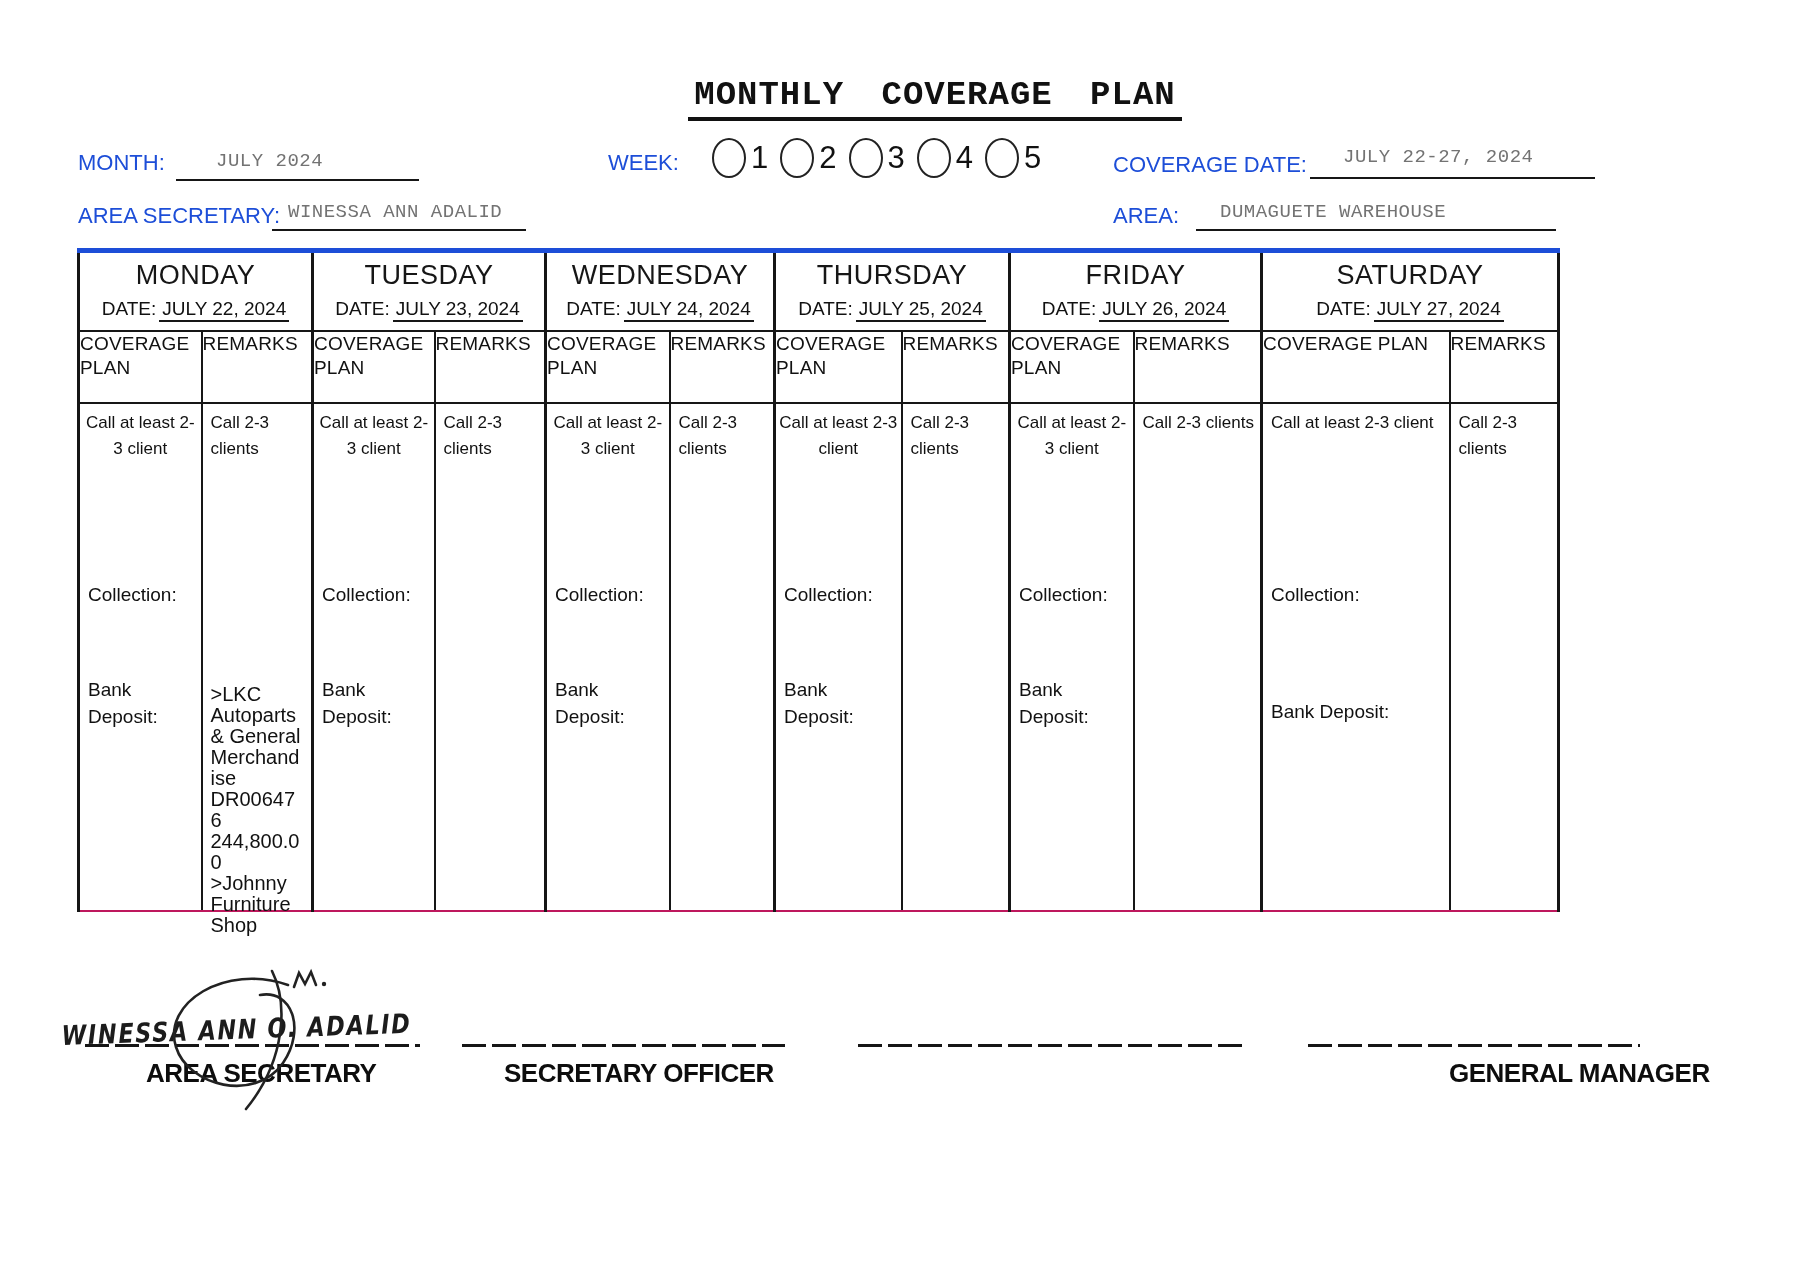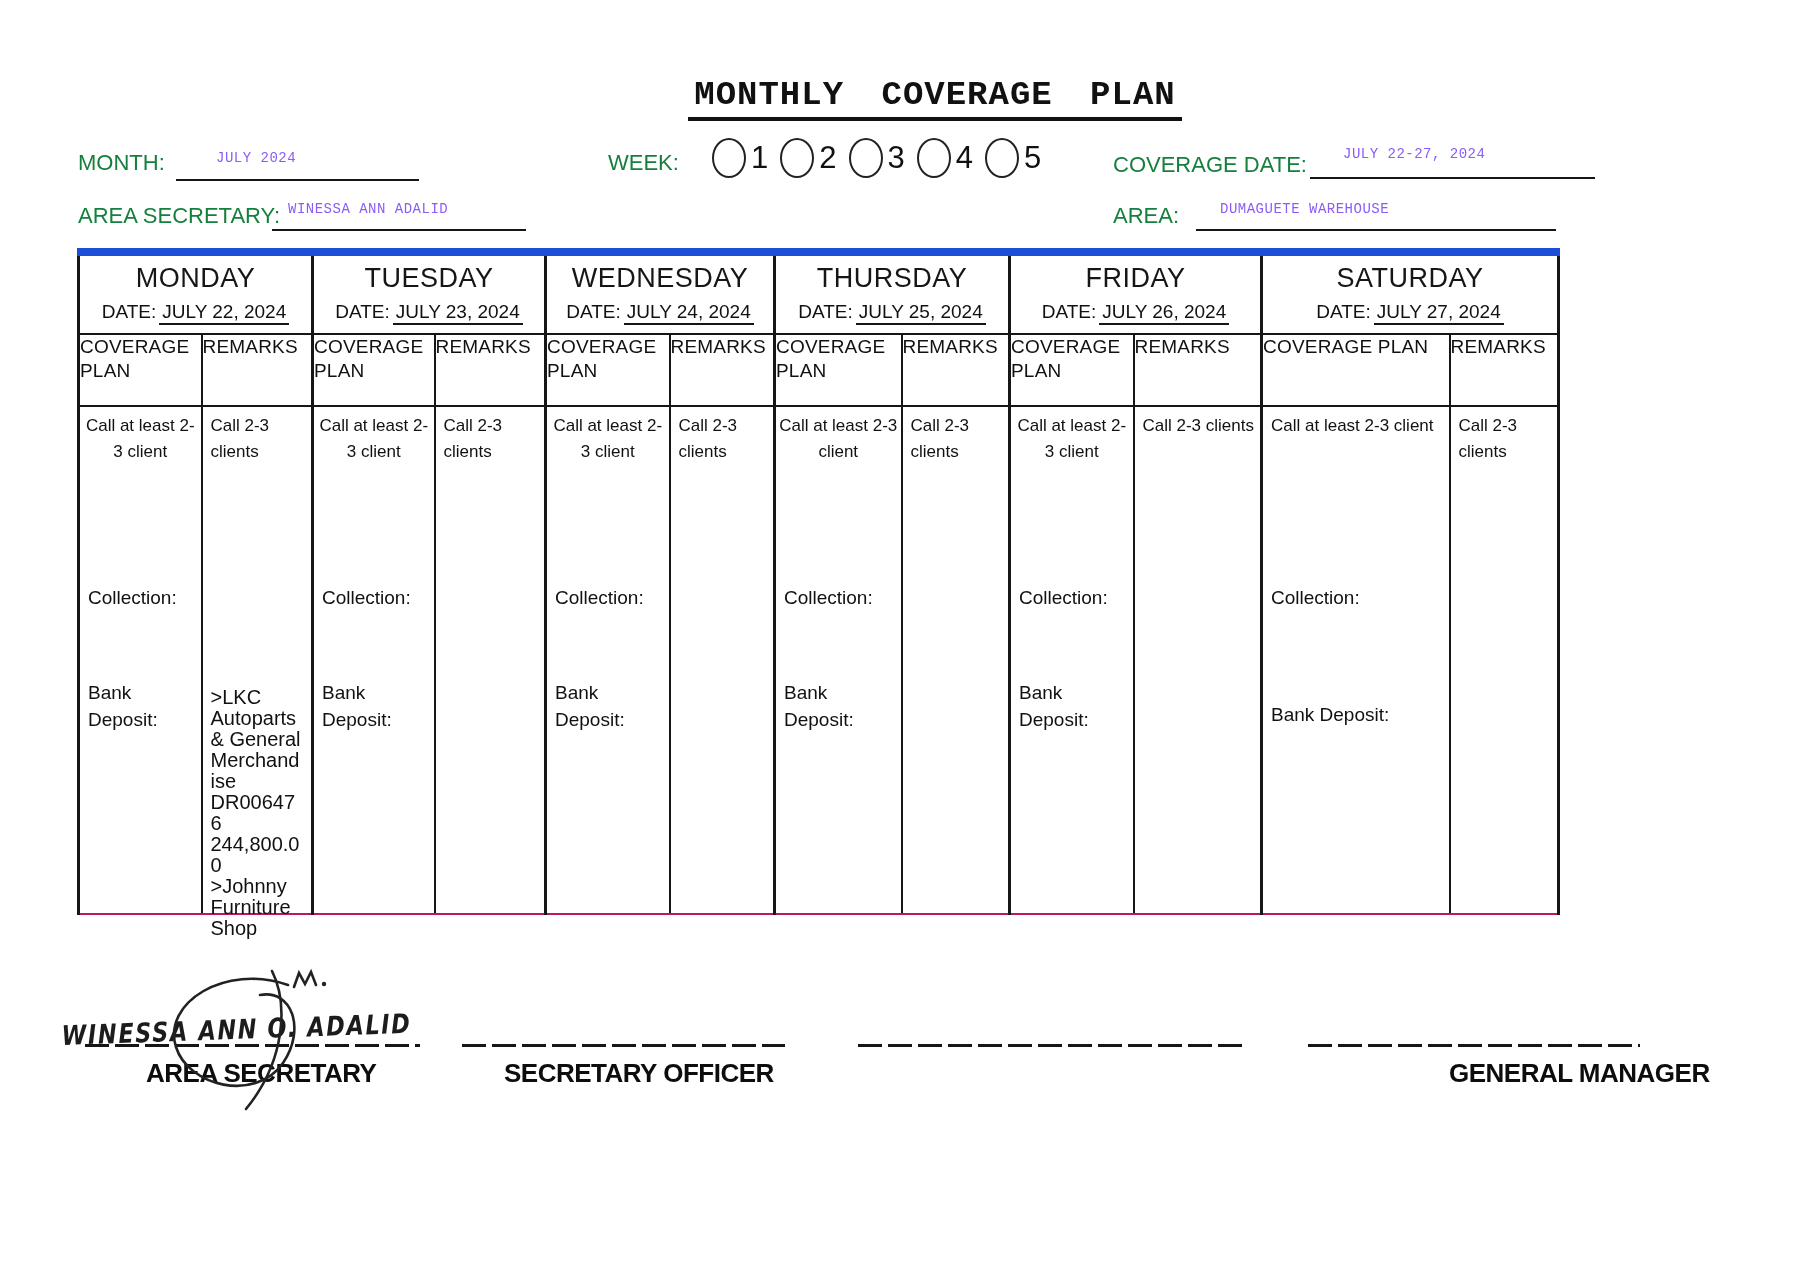--- a/index.html
+++ b/index.html
@@ -5,37 +5,37 @@
   html,body{margin:0;padding:0;background:#ffffff;}
   .page{position:relative;width:1800px;height:1272px;background:#fff;color:#111;
         font-family:"Liberation Sans","DejaVu Sans",sans-serif;overflow:hidden;}
 
   
   .title-wrap{position:absolute;top:76px;left:0;width:1870px;text-align:center;}
   .title{display:inline-block;font-family:"Liberation Mono","DejaVu Sans Mono",monospace;
          font-weight:bold;font-size:34px;letter-spacing:1px;word-spacing:16px;
          border-bottom:4px solid #111;padding:0 6px 3px 6px;}
 
-  .flabel{position:absolute;font-size:22px;color:#15803d;}
+  .flabel{position:absolute;font-size:22px;color:#1d4ed8;}
   .fvalue{position:absolute;font-family:"Liberation Mono","DejaVu Sans Mono",monospace;
-          font-size:14px;letter-spacing:.5px;color:#8b5cf6;white-space:nowrap;}
+          font-size:19px;letter-spacing:.5px;color:#737373;white-space:nowrap;}
   .uline{position:absolute;height:2px;background:#161616;}
 
   
   .week-row{position:absolute;left:712px;top:138px;display:flex;align-items:center;}
   .wk{display:flex;align-items:center;margin-right:12px;}
   .circ{width:30px;height:36px;border:2px solid #222;border-radius:50%;margin-right:5px;}
   .num{font-size:31px;color:#111;}
 
   
   table.plan{position:absolute;left:77px;top:248px;width:1480px;border-collapse:collapse;
              table-layout:fixed;}
   table.plan th,table.plan td{border:2px solid #161616;padding:0;}
   table.plan .day-start{border-left:3px solid #161616;}
-  table.plan tr:first-child th{border-top:8px solid #1d4ed8;}
+  table.plan tr:first-child th{border-top:5px solid #1d4ed8;}
   table.plan .edge-r{border-right:3px solid #161616;}
   table.plan tr:last-child td{border-bottom:2px solid #be185d;}
 
   th.dayhead{height:77px;vertical-align:top;font-weight:normal;}
   .day{font-size:27px;color:#161616;margin-top:7px;text-align:center;letter-spacing:.5px;}
   .dateline{font-size:19px;margin-top:7px;text-align:center;white-space:nowrap;}
   .dateval{border-bottom:2px solid #161616;padding:0 3px 1px 3px;margin-left:3px;}
 
   th.subhead{height:70px;vertical-align:top;font-weight:normal;font-size:19px;
              line-height:24px;padding-top:5px;text-align:left;letter-spacing:.2px;}

